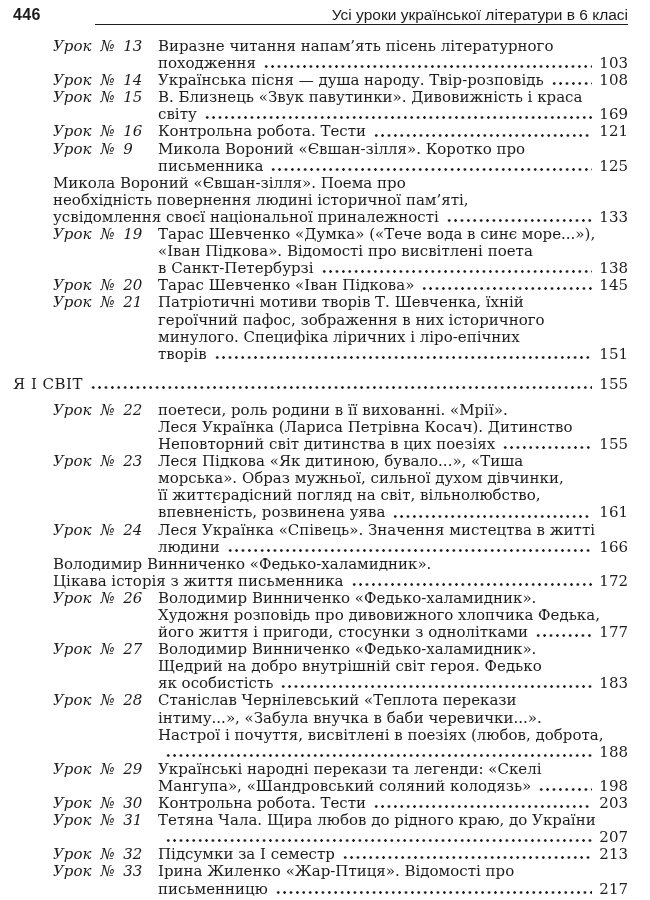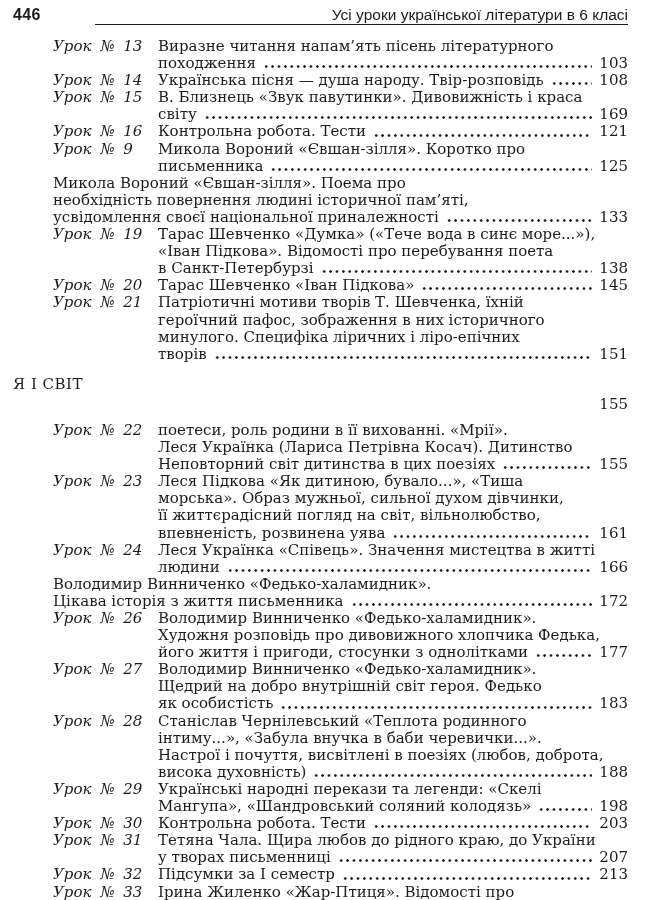--- a/index.html
+++ b/index.html
@@ -60,27 +60,26 @@
     height: 5px;
     align-self: flex-end;
     margin: 0 7px 3px 7px;
     background-image: radial-gradient(circle, #1c1c1c 1.05px, rgba(0,0,0,0) 1.5px);
     background-size: 6.4px 5px;
     background-repeat: repeat-x;
     background-position: left bottom;
   }
   .pagenum {
     min-width: 28px;
-    text-align: right;
+    text-align: left;
     white-space: nowrap;
   }
   .section {
     display: flex;
     margin: 13px 0 9px 0;
-    flex-direction: column;
   }
   .section-title {
     letter-spacing: 0.5px;
     white-space: nowrap;
   }
 </style>
 </head>
 <body>
 
 <div class="page">
@@ -153,21 +152,21 @@
             <span class="tail-text">усвідомлення своєї національної приналежності</span>
             <span class="leader"></span>
             <span class="pagenum">133</span>
           </div>
         </div>
       </div>
       <div class="entry">
         <div class="entry-label">Урок № 19</div>
         <div class="entry-content">
           <div class="line">Тарас Шевченко «Думка» («Тече вода в синє море...»),</div>
-          <div class="line">«Іван Підкова». Відомості про перебування поета</div>
+          <div class="line">«Іван Підкова». Відомості про висвітлені поета</div>
           <div class="tail">
             <span class="tail-text">в Санкт-Петербурзі</span>
             <span class="leader"></span>
             <span class="pagenum">138</span>
           </div>
         </div>
       </div>
       <div class="entry">
         <div class="entry-label">Урок № 20</div>
         <div class="entry-content">
@@ -262,25 +261,24 @@
           <div class="tail">
             <span class="tail-text">як особистість</span>
             <span class="leader"></span>
             <span class="pagenum">183</span>
           </div>
         </div>
       </div>
       <div class="entry">
         <div class="entry-label">Урок № 28</div>
         <div class="entry-content">
-          <div class="line">Станіслав Чернілевський «Теплота родинного</div>
+          <div class="line">Станіслав Чернілевський «Теплота перекази</div>
           <div class="line">інтиму...», «Забула внучка в баби черевички...».</div>
           <div class="line">Настрої і почуття, висвітлені в поезіях (любов, доброта,</div>
           <div class="tail">
-            <span class="tail-text">висока духовність)</span>
             <span class="leader"></span>
             <span class="pagenum">188</span>
           </div>
         </div>
       </div>
       <div class="entry">
         <div class="entry-label">Урок № 29</div>
         <div class="entry-content">
           <div class="line">Українські народні перекази та легенди: «Скелі</div>
           <div class="tail">
@@ -298,21 +296,20 @@
             <span class="leader"></span>
             <span class="pagenum">203</span>
           </div>
         </div>
       </div>
       <div class="entry">
         <div class="entry-label">Урок № 31</div>
         <div class="entry-content">
           <div class="line">Тетяна Чала. Щира любов до рідного краю, до України</div>
           <div class="tail">
-            <span class="tail-text">у творах письменниці</span>
             <span class="leader"></span>
             <span class="pagenum">207</span>
           </div>
         </div>
       </div>
       <div class="entry">
         <div class="entry-label">Урок № 32</div>
         <div class="entry-content">
           <div class="tail">
             <span class="tail-text">Підсумки за І семестр</span>

